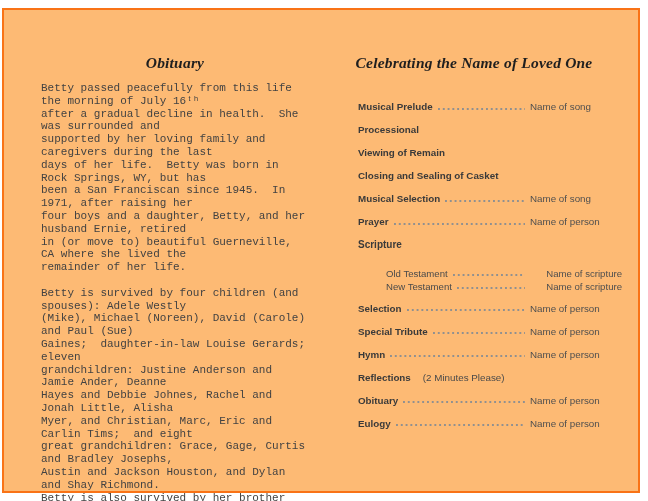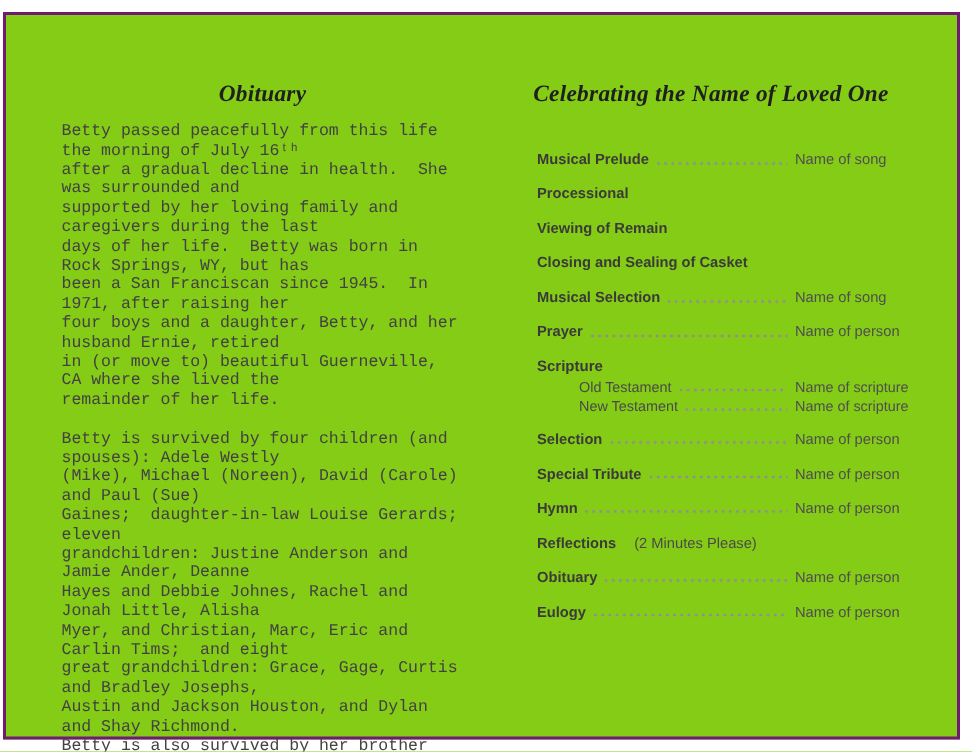--- a/index.html
+++ b/index.html
@@ -3,21 +3,21 @@
 <meta charset="utf-8">
 <style>
   html,body{margin:0;padding:0;}
   body{
     width:648px;height:501px;position:relative;background:#ffffff;
     font-family:"Liberation Sans","DejaVu Sans",sans-serif;
     -webkit-font-smoothing:antialiased;
   }
   .frame{
     position:absolute;left:2px;top:8px;width:634px;height:481px;
-    border:2px solid #701a75;background:#84cc16;
+    border:2px solid #f97316;background:#fdba74;
   }
   
   .page-left{position:absolute;left:36px;top:0;width:270px;height:100%;}
   .page-title{
     font-family:"Liberation Serif","DejaVu Serif",serif;
     font-style:italic;font-weight:bold;font-size:15.5px;color:#1f1f1f;
     text-align:center;letter-spacing:.2px;
   }
   .title-left{position:absolute;left:0;top:44px;width:270px;}
   .obit-text{position:absolute;left:1px;top:72px;width:268px;}
@@ -37,21 +37,21 @@
   .prog-label{font-weight:bold;white-space:nowrap;color:#3a3a3a;}
   .prog-note{white-space:nowrap;margin-left:12px;color:#4a4a4a;}
   .prog-value{width:92px;flex:0 0 92px;white-space:nowrap;color:#4f4f4f;}
   .dots{
     flex:1 1 auto;height:10px;margin:0 5px 1px 5px;align-self:flex-end;
     background-image:radial-gradient(circle at 1px 6px,#909090 0.8px,rgba(0,0,0,0) 1.2px);
     background-size:4.8px 10px;background-repeat:repeat-x;
   }
   .prog-group{margin-bottom:10.4px;}
   .prog-group .group-label{font-size:10px;line-height:12.6px;}
-  .sub-rows{margin-top:0;}
+  .sub-rows{margin-top:15px;text-align:right;}
   .sub-row{
     display:flex;align-items:flex-end;font-size:9.6px;line-height:13px;color:#4a4a4a;
     padding-left:28px;
   }
   .sub-label{white-space:nowrap;}
   .sub-row .prog-value{width:92px;flex:0 0 92px;}
 </style>
 </head>
 <body>
 

